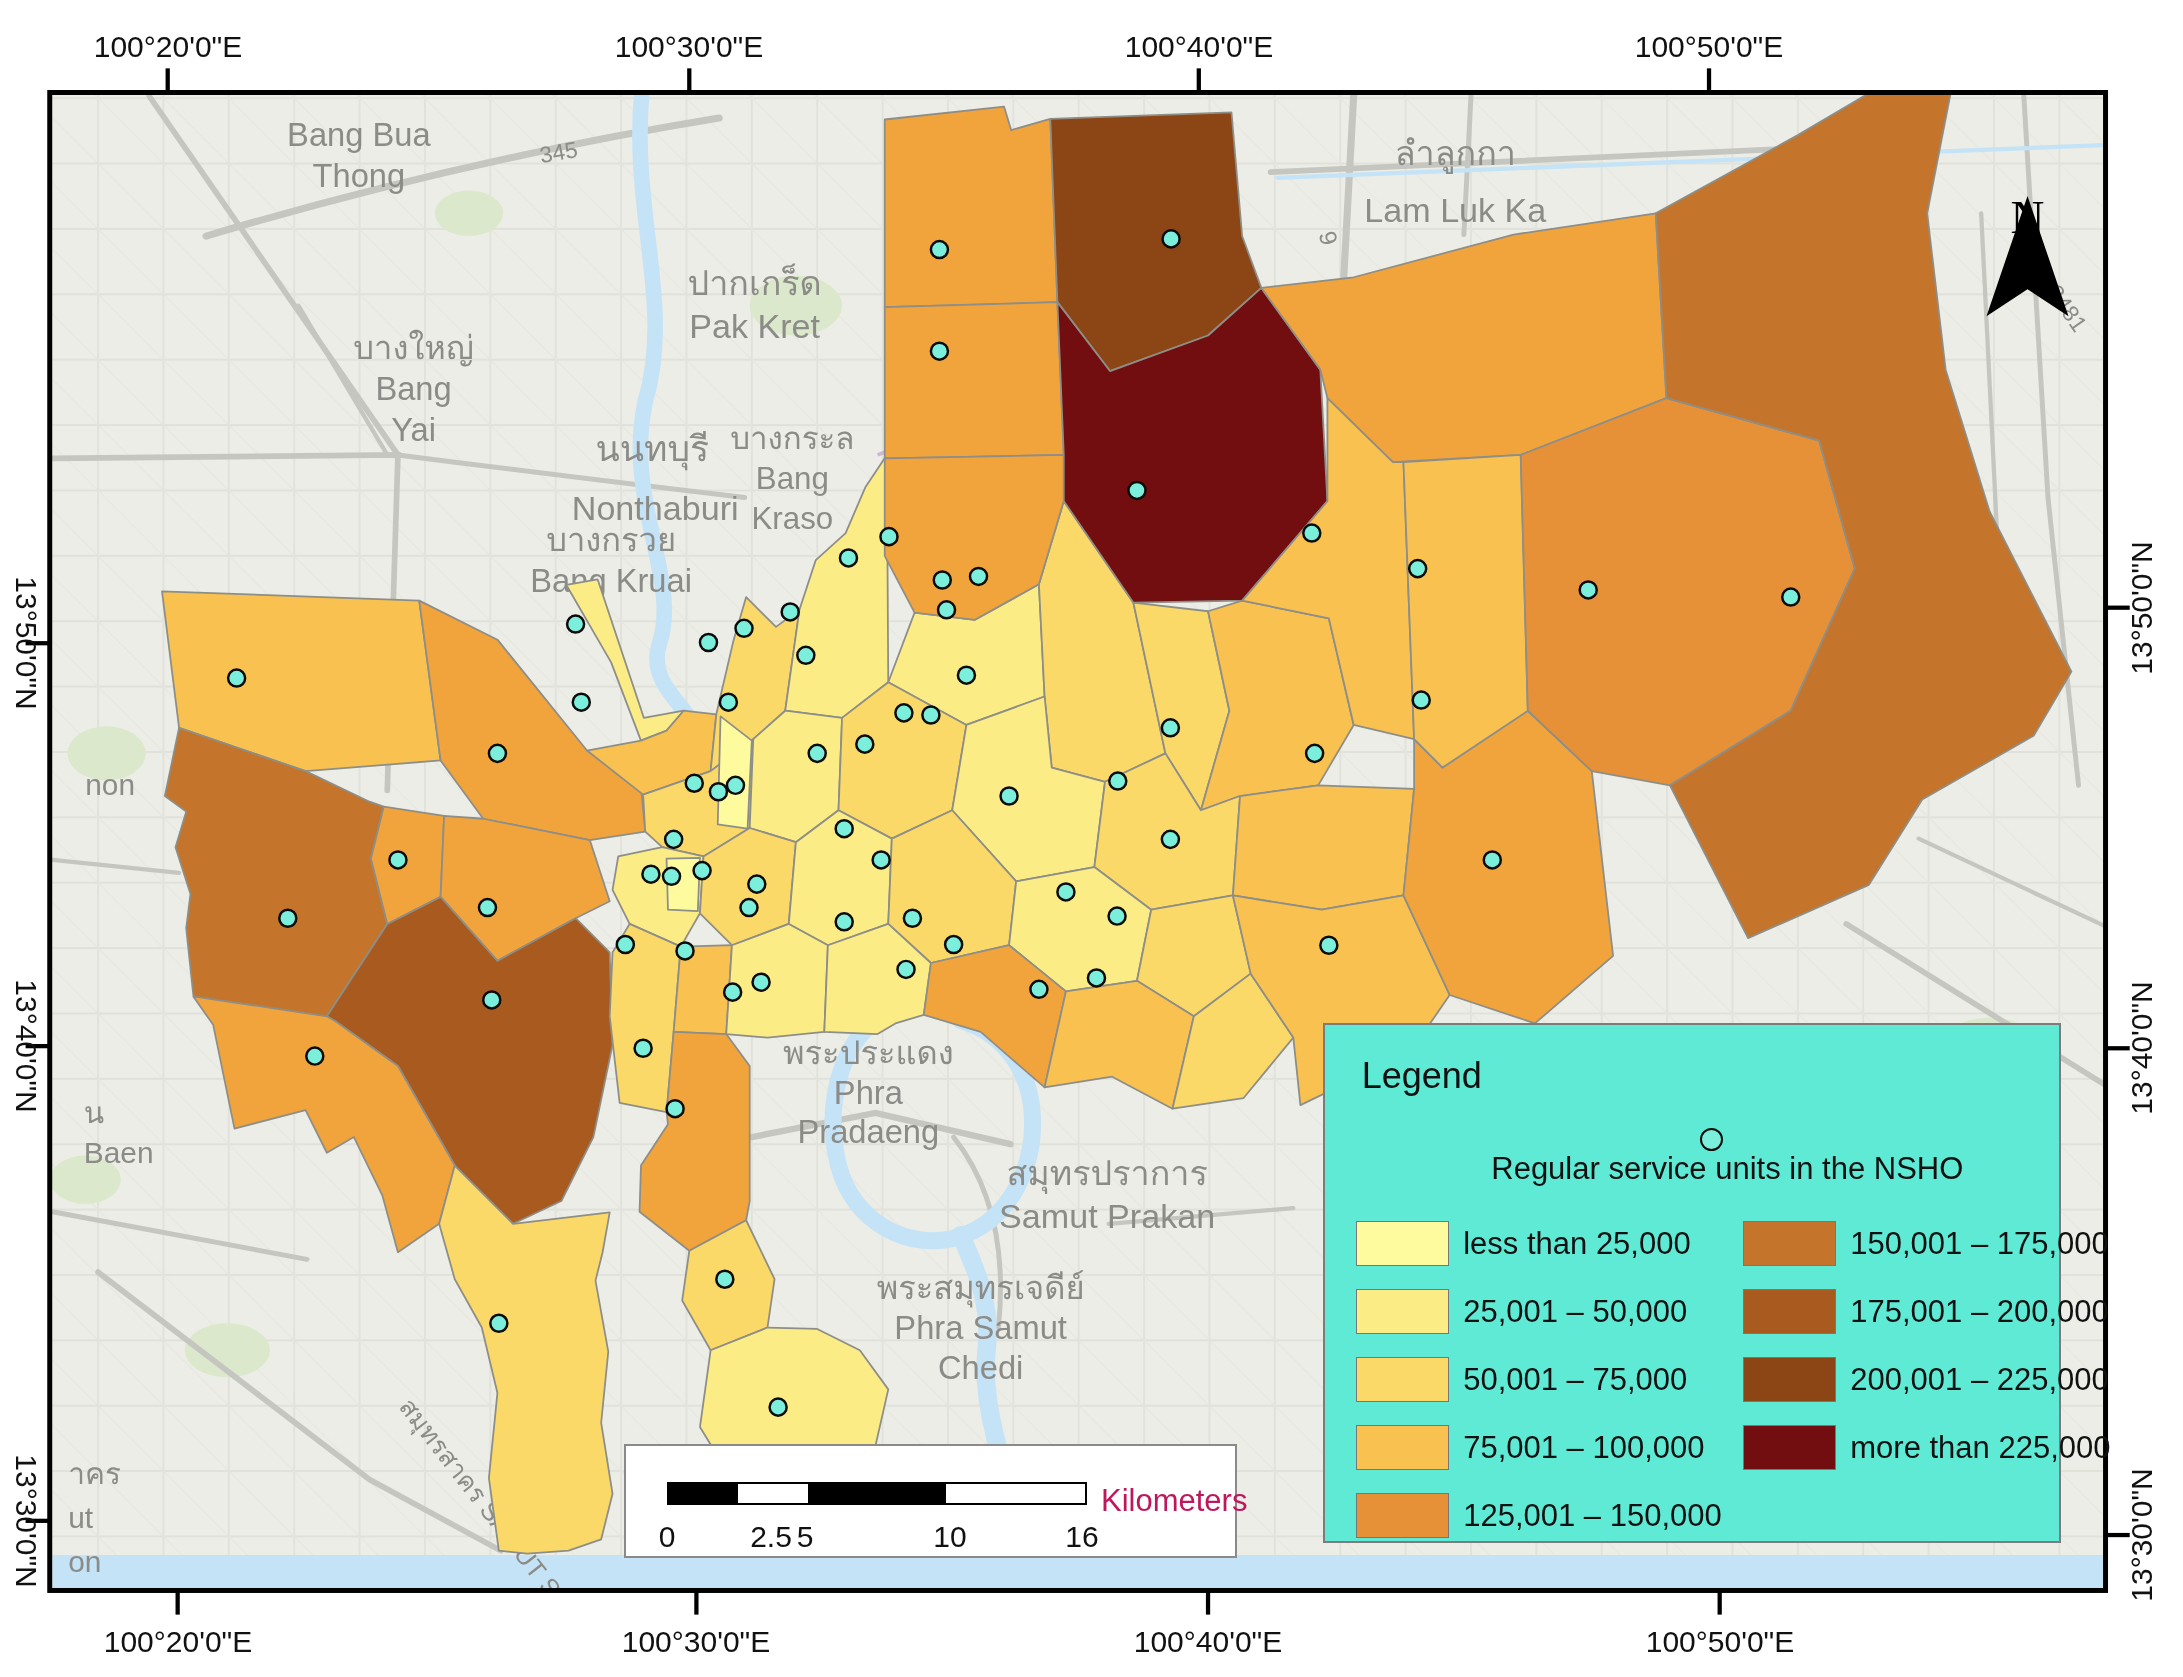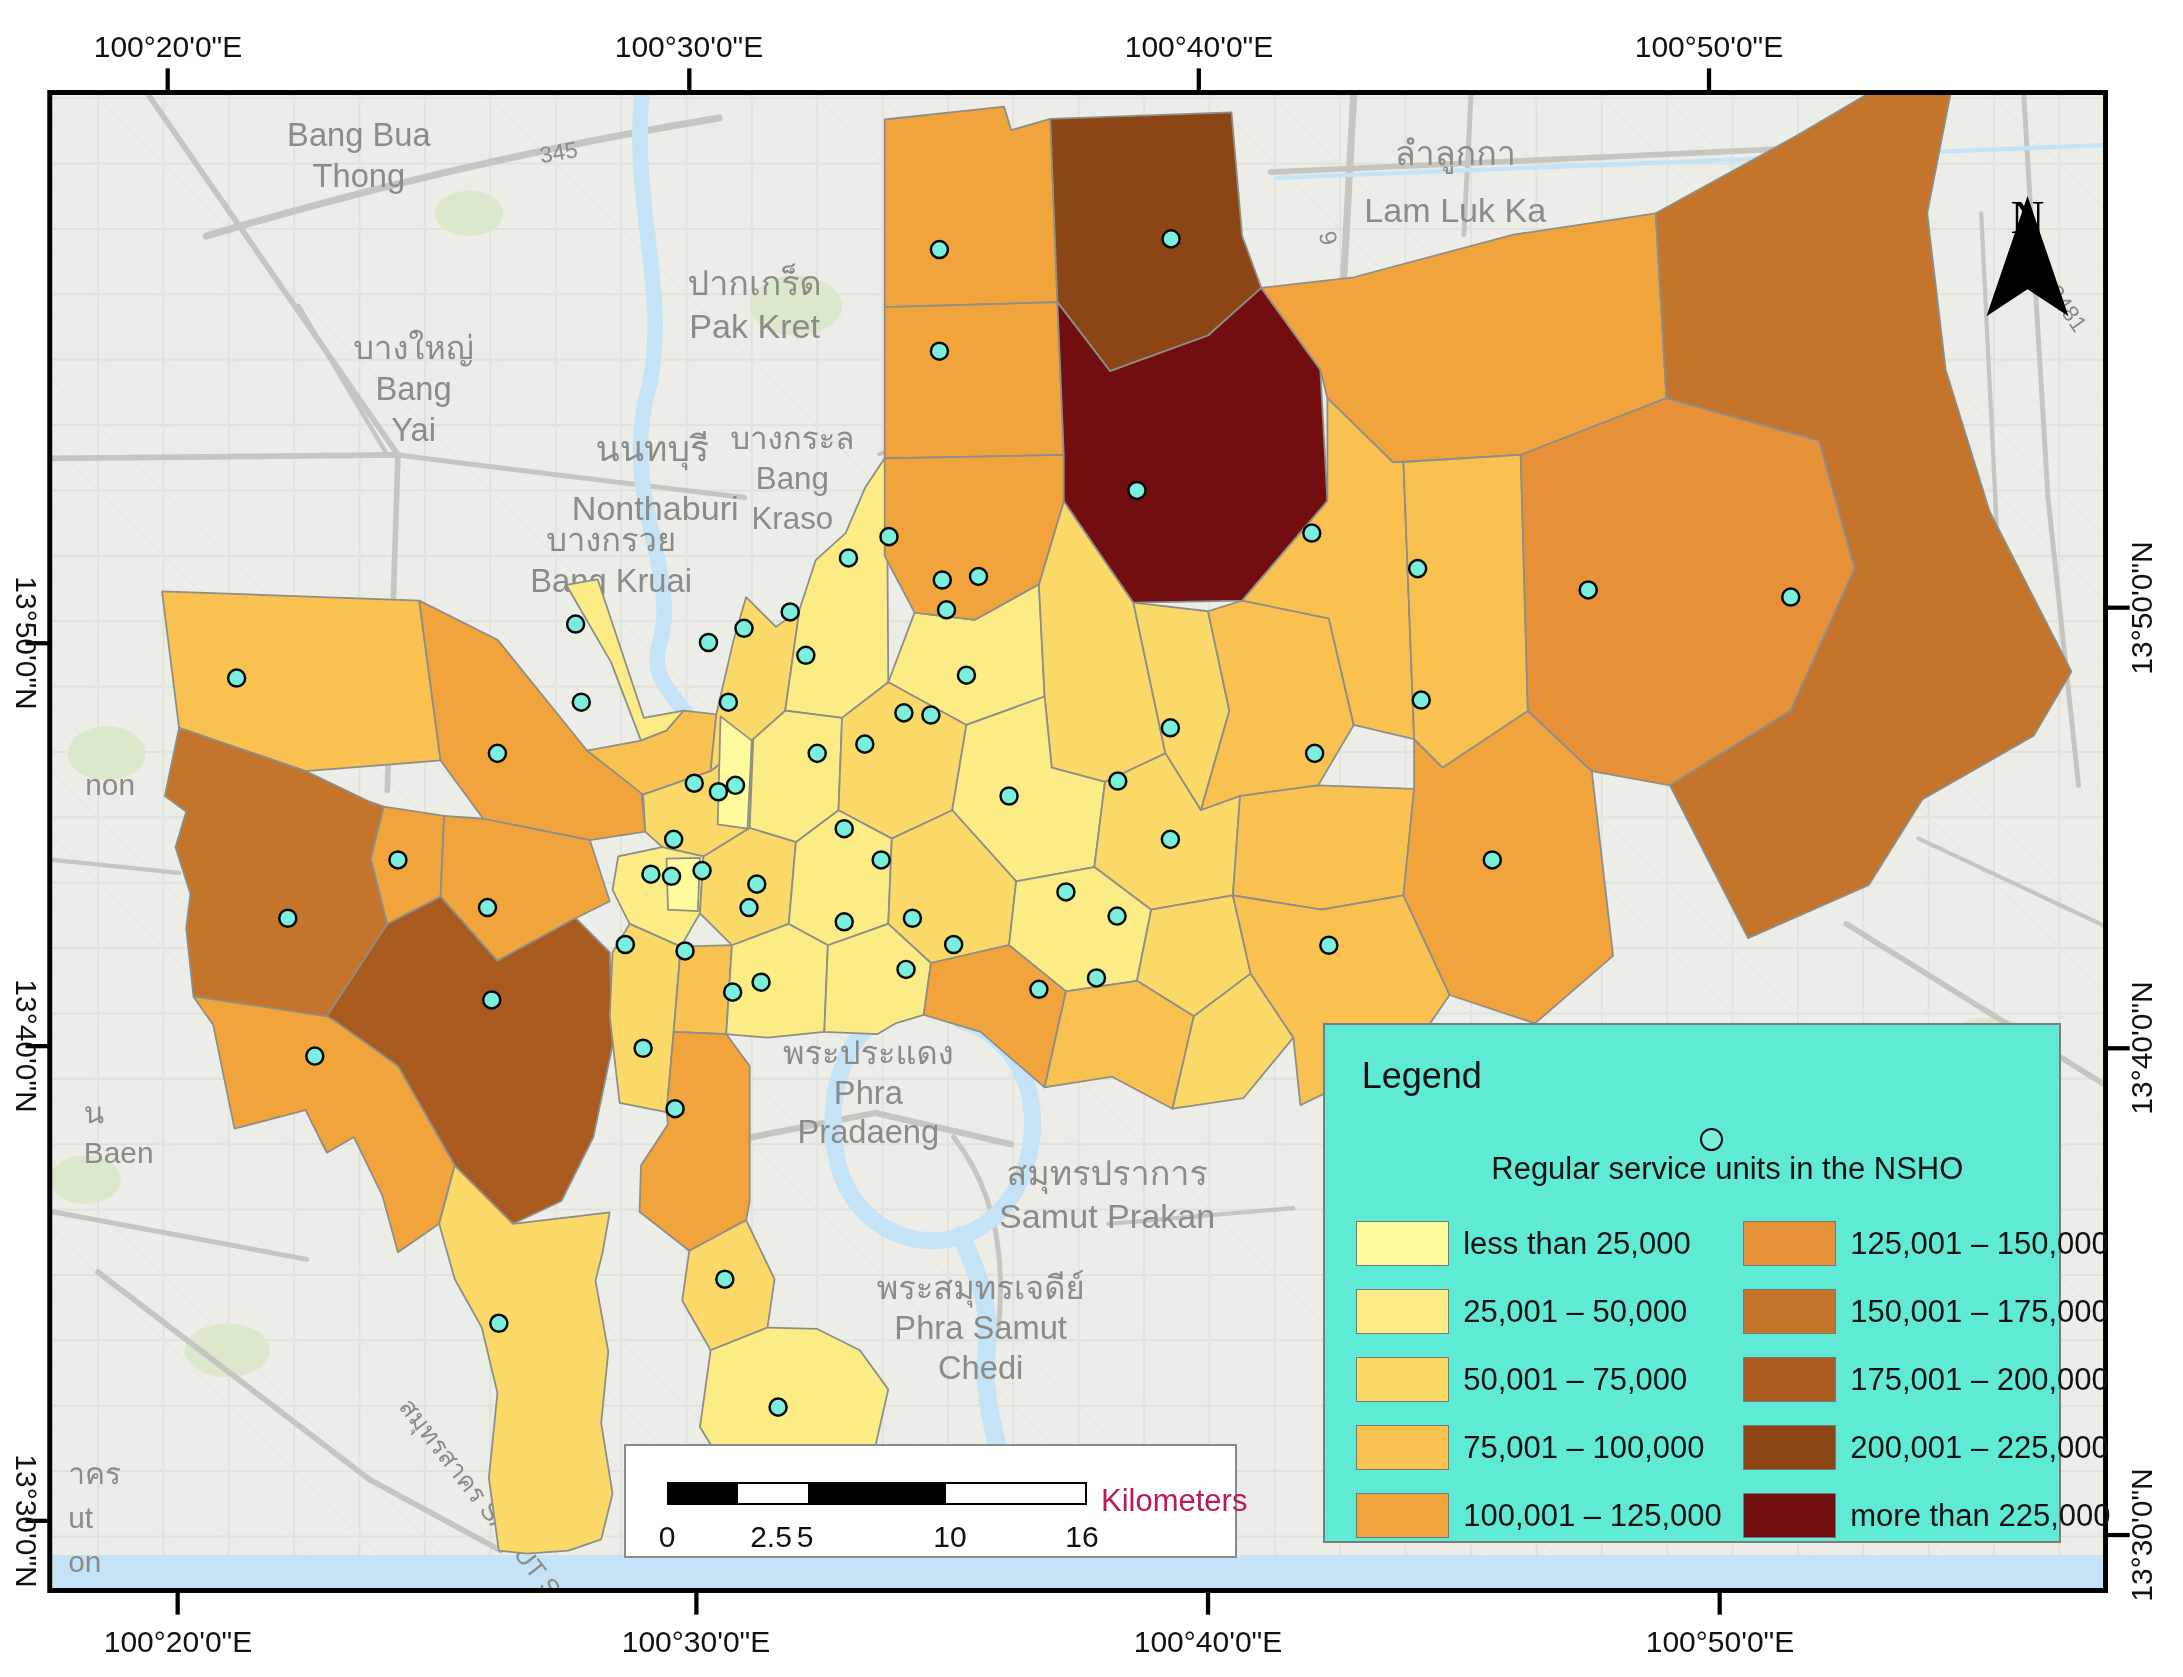--- a/index.html
+++ b/index.html
@@ -289,24 +289,20 @@
         </div>
         <div class="lg-item">
           <span class="lg-sw" style="background: rgb(251, 217, 104);"></span>
           <span class="lg-lb">50,001 – 75,000</span>
         </div>
         <div class="lg-item">
           <span class="lg-sw" style="background: rgb(248, 193, 80);"></span>
           <span class="lg-lb">75,001 – 100,000</span>
         </div>
         <div class="lg-item">
-          <span class="lg-sw" style="background: rgb(242, 164, 60);"></span>
-          <span class="lg-lb">100,001 – 125,000</span>
-        </div>
-        <div class="lg-item">
           <span class="lg-sw" style="background: rgb(230, 145, 56);"></span>
           <span class="lg-lb">125,001 – 150,000</span>
         </div>
         <div class="lg-item">
           <span class="lg-sw" style="background: rgb(196, 117, 43);"></span>
           <span class="lg-lb">150,001 – 175,000</span>
         </div>
         <div class="lg-item">
           <span class="lg-sw" style="background: rgb(168, 90, 31);"></span>
           <span class="lg-lb">175,001 – 200,000</span>

